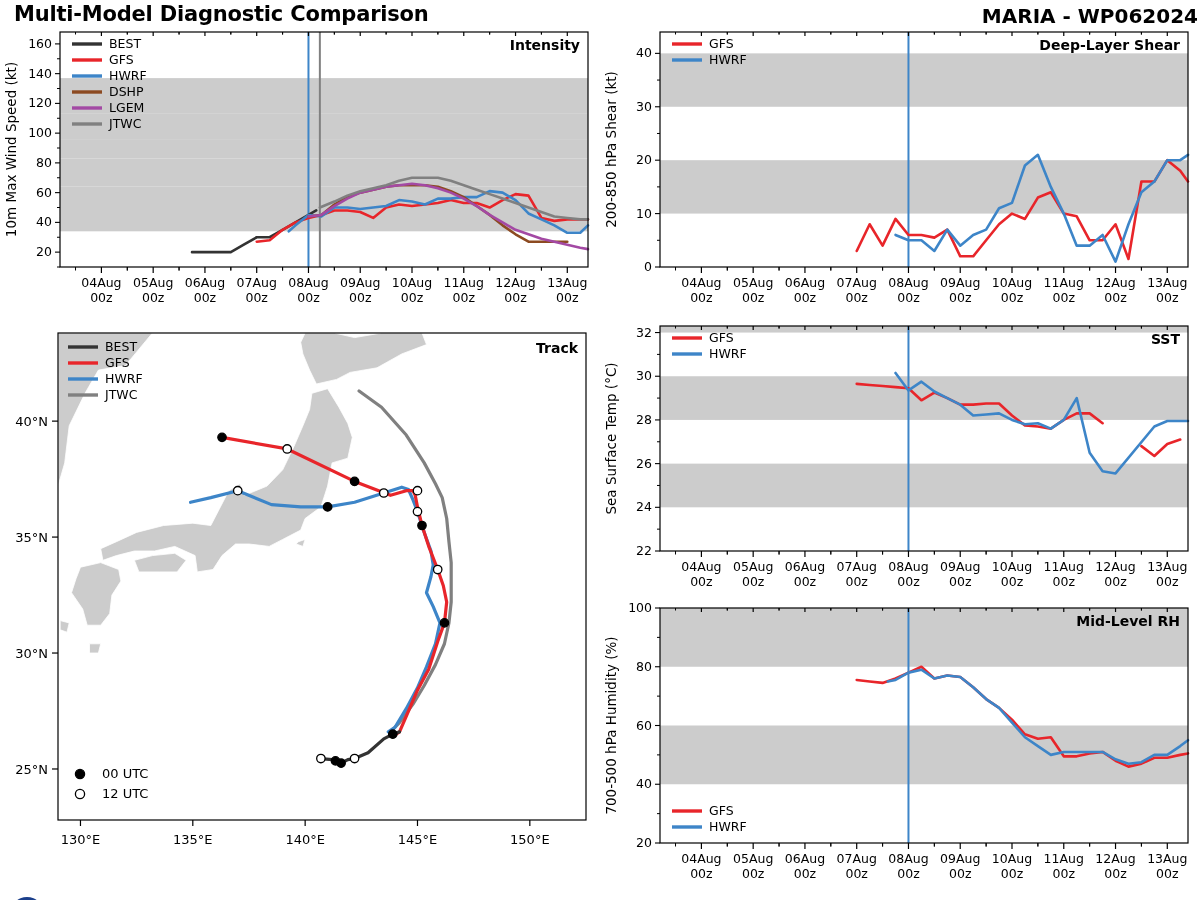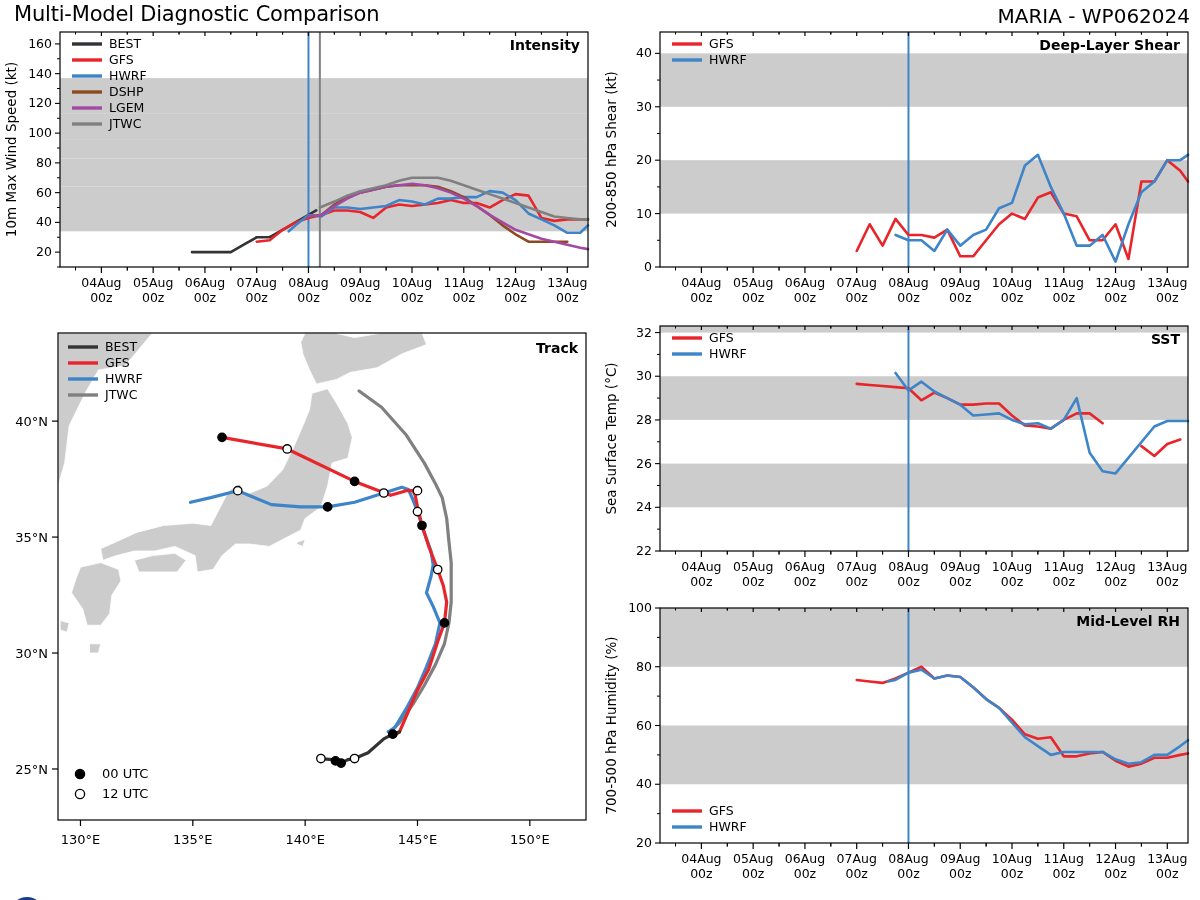--- a/index.html
+++ b/index.html
@@ -1,23 +1,23 @@
 <!DOCTYPE html>
 <html><head>
 <meta charset="utf-8">
 <style>
   html,body{margin:0;padding:0;background:#ffffff;}
   body{width:1200px;height:900px;position:relative;overflow:hidden;
        font-family:"DejaVu Sans","Liberation Sans",sans-serif;color:#000;}
   .panel{position:absolute;}
   svg{display:block;}
   text{font-family:"DejaVu Sans","Liberation Sans",sans-serif;}
-  .hdr{position:absolute;font-weight:normal;}
+  .hdr{position:absolute;font-weight:bold;}
   #mainTitle{left:14px;top:2px;font-size:21px;letter-spacing:-0.2px;}
-  #stormTitle{right:10px;top:4px;font-size:20px;}
+  #stormTitle{right:2px;top:4px;font-size:20px;}
 </style>
 </head>
 <body>
 
 <div class="hdr" id="mainTitle">Multi-Model Diagnostic Comparison</div>
 <div class="hdr" id="stormTitle">MARIA - WP062024</div>
 
 <div class="panel" id="p-intensity" style="left:0;top:22px;width:600px;height:300px;">
     <svg width="600" height="300">
       <rect x="60" y="10" width="528" height="235" fill="#ffffff"></rect>

